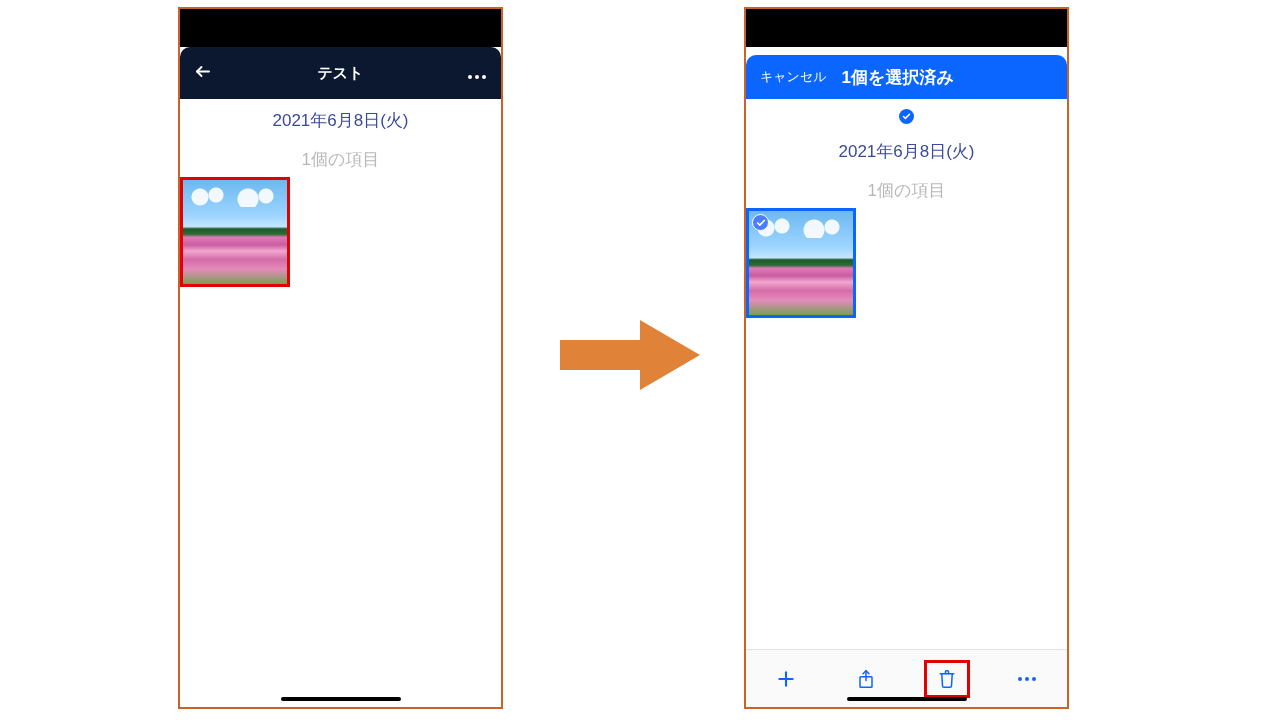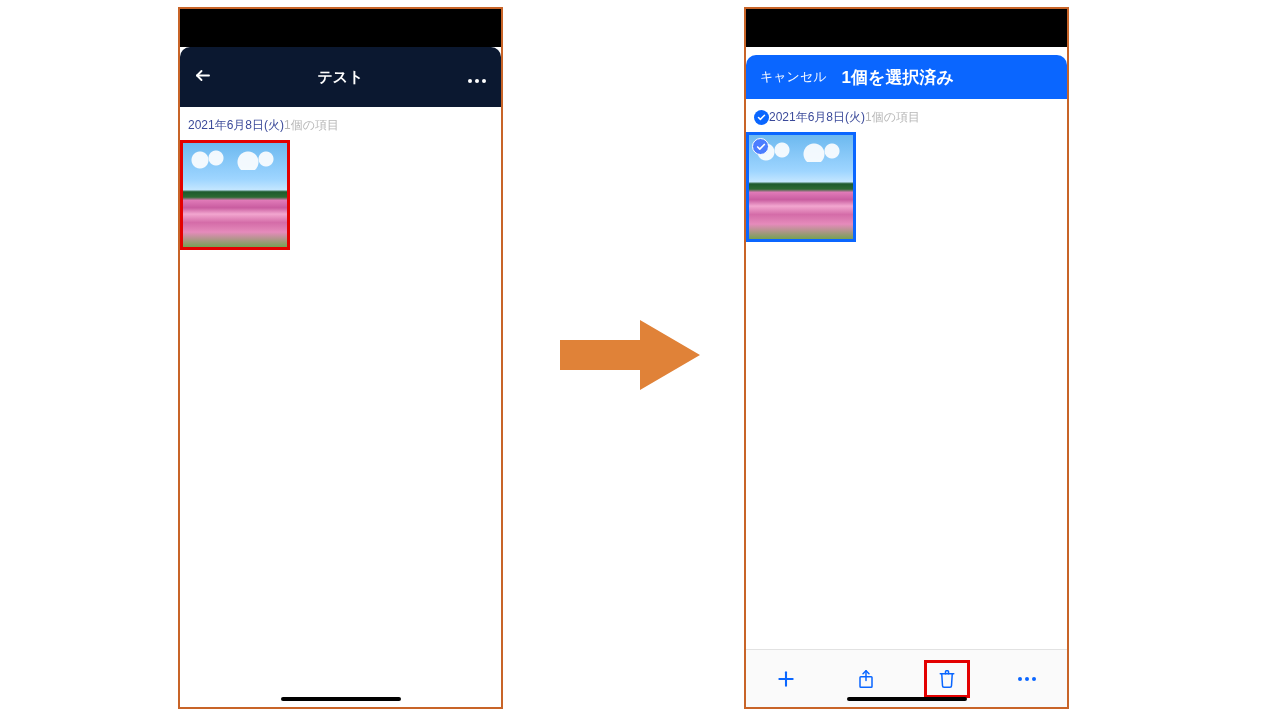--- a/index.html
+++ b/index.html
@@ -36,21 +36,21 @@
     transform: translateX(-50%);
     width: 120px;
     height: 4px;
     border-radius: 3px;
     background: #000;
   }
 
   
   .nav-dark {
     position: relative;
-    height: 60px;
+    height: 52px;
     background: #0b1830;
     color: #fff;
     display: flex;
     align-items: center;
     justify-content: center;
     border-top-left-radius: 10px;
     border-top-right-radius: 10px;
     margin-top: 0;
   }
   .nav-dark .back {
@@ -94,23 +94,24 @@
   }
   .nav-blue .sel-title {
     font-size: 17px;
     font-weight: 700;
   }
 
   
   .date-row {
     display: flex;
     align-items: center;
-    gap: 0;
+    gap: 16px;
     padding: 10px 6px 4px 6px;
-    font-size: 12px;
+    font-size: 17px;
+    flex-direction: column;
   }
   .date-row .check {
     width: 15px; height: 15px;
     border-radius: 50%;
     background: #0a66ff;
     color: #fff;
     font-size: 10px;
     display: flex; align-items: center; justify-content: center;
   }
   .date-row .date { color: #3b4a9a; font-weight: 500; }

